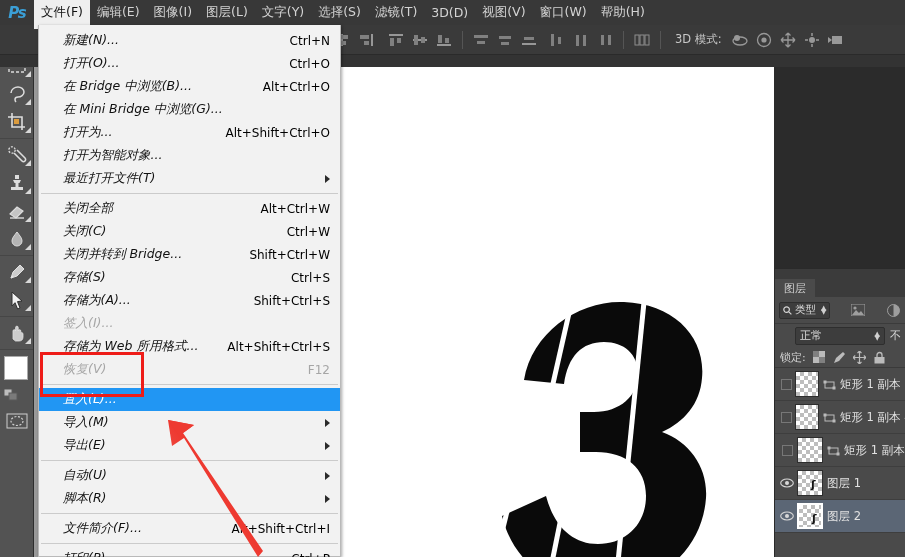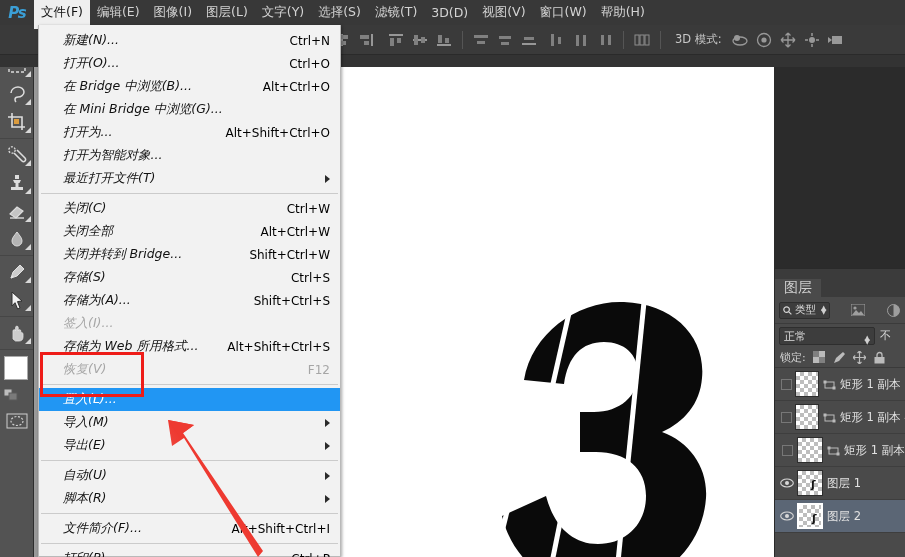--- a/index.html
+++ b/index.html
@@ -93,40 +93,40 @@
 
   
   #rightpanel {
     position: absolute; left: 774px; top: 268px; width: 131px; height: 289px;
     background: #4a4a4a; border-left: 1px solid #2a2a2a; border-top: 1px solid #2a2a2a;
   }
   #rp-topbar { height: 8px; background: #3b3b3b; }
   #rp-tabs { height: 20px; background: #3b3b3b; display: flex; align-items: flex-end; }
   .rp-tab {
     height: 18px; padding: 0 9px; background: #4a4a4a; color: #cfcfcf;
-    font-size: 14px; display: flex; align-items: center;
+    font-size: 11px; display: flex; align-items: center;
   }
   #rp-filter {
     height: 26px; display: flex; align-items: center; padding: 0 4px; gap: 4px; justify-content: space-between;
   }
   .rp-select {
     height: 17px; background: #3d3d3d; border: 1px solid #2e2e2e;
     border-radius: 2px; display: flex; align-items: center; padding: 0 3px;
     color: #d6d6d6; font-size: 10.5px; gap: 3px;
   }
   .stepper { display: flex; flex-direction: column; line-height: 4px; color: #cfcfcf; font-size: 7px; margin-left: 2px; }
   .rp-fico { width: 15px; height: 15px; opacity: .78; display:flex; align-items:center; justify-content:center; }
   #rp-blend {
     height: 24px; display: flex; align-items: center; padding: 0 4px; gap: 5px;
     border-top: 1px solid #3b3b3b;
   }
   #blend-select {
     width: 96px; height: 18px; background: #3d3d3d; border: 1px solid #2e2e2e;
     border-radius: 2px; color: #dedede; font-size: 11px; display: flex;
-    align-items: flex-end; justify-content: space-between; padding: 0 4px;
+    align-items: center; justify-content: space-between; padding: 0 4px; margin-left: 16px;
   }
   #rp-lock {
     height: 20px; display: flex; align-items: center; gap: 7px; padding: 0 5px;
     color: #d6d6d6; font-size: 11px;
   }
   .lock-ico { width: 13px; height: 13px; opacity: .85; display:flex; align-items:center; justify-content:center;}
   #layers-list { border-top: 1px solid #3a3a3a; }
   .layer-row {
     height: 33px; display: flex; align-items: center;
     border-bottom: 1px solid #3e3e3e; padding-left: 2px;
@@ -621,26 +621,26 @@
         <span class="accel"></span>
       </div>
     <div class="mrow">
         <span class="label">最近打开文件(T)</span>
         <span class="sub"></span>
       </div>
 
     <div class="msep"></div>
 
     <div class="mrow">
+        <span class="label">关闭全部</span>
+        <span class="accel">Alt+Ctrl+W</span>
+      </div>
+    <div class="mrow">
         <span class="label">关闭(C)</span>
         <span class="accel">Ctrl+W</span>
-      </div>
-    <div class="mrow">
-        <span class="label">关闭全部</span>
-        <span class="accel">Alt+Ctrl+W</span>
       </div>
     <div class="mrow">
         <span class="label">关闭并转到 Bridge...</span>
         <span class="accel">Shift+Ctrl+W</span>
       </div>
     <div class="mrow">
         <span class="label">存储(S)</span>
         <span class="accel">Ctrl+S</span>
       </div>
     <div class="mrow">

